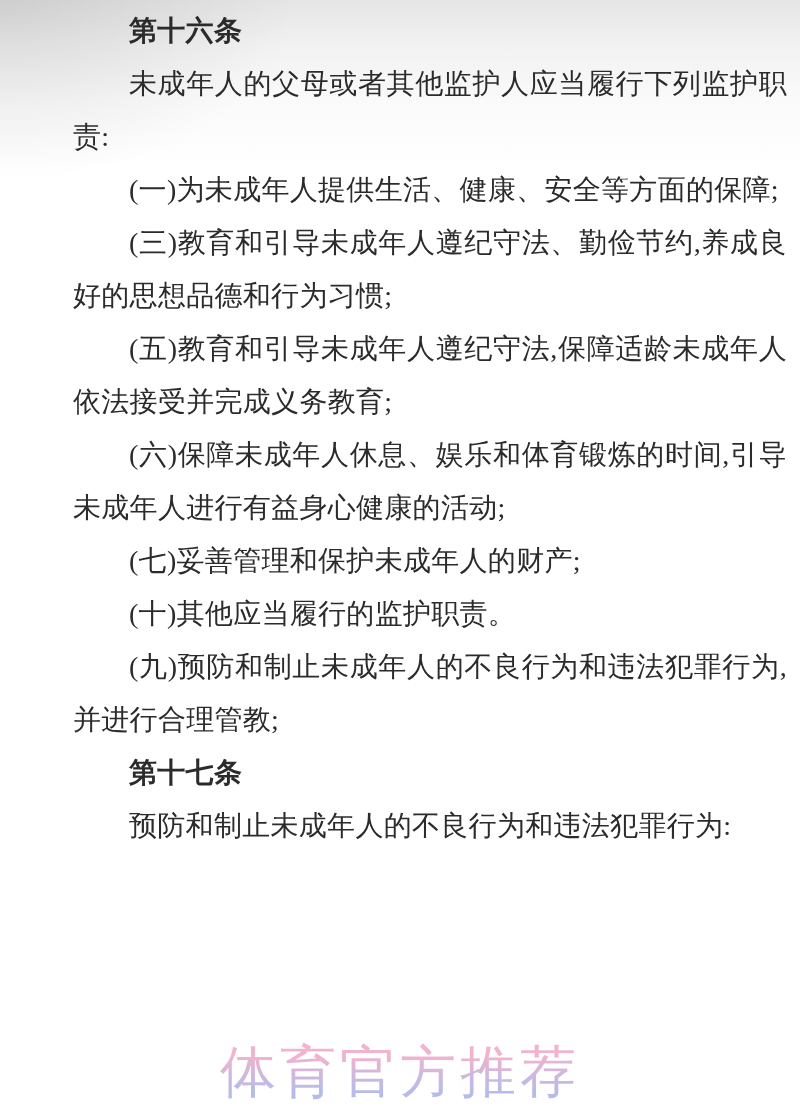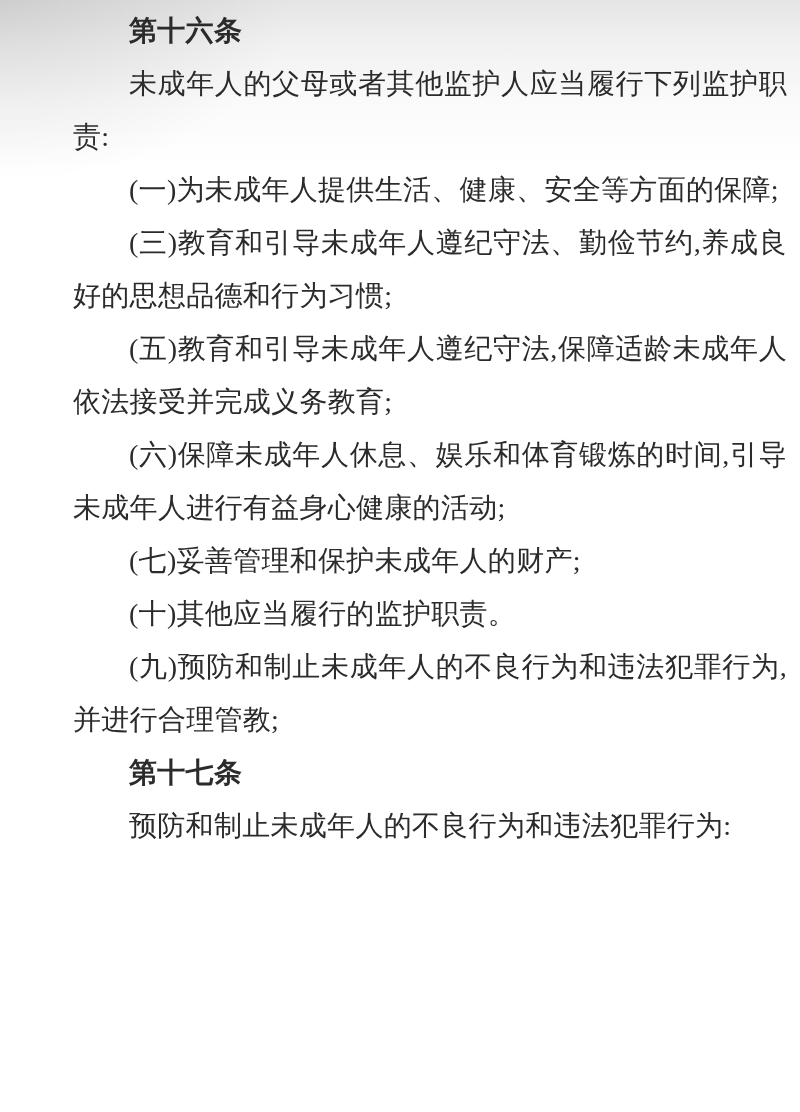--- a/index.html
+++ b/index.html
@@ -72,13 +72,14 @@
       <p class="para body">(一)为未成年人提供生活、健康、安全等方面的保障;</p>
       <p class="para body">(三)教育和引导未成年人遵纪守法、勤俭节约,养成良好的思想品德和行为习惯;</p>
       <p class="para body">(五)教育和引导未成年人遵纪守法,保障适龄未成年人依法接受并完成义务教育;</p>
       <p class="para body">(六)保障未成年人休息、娱乐和体育锻炼的时间,引导未成年人进行有益身心健康的活动;</p>
       <p class="para body">(七)妥善管理和保护未成年人的财产;</p>
       <p class="para body">(十)其他应当履行的监护职责。</p>
       <p class="para body">(九)预防和制止未成年人的不良行为和违法犯罪行为,并进行合理管教;</p>
       <p class="para heading">第十七条</p>
       <p class="para body">预防和制止未成年人的不良行为和违法犯罪行为:</p>
     </div>
+  <div class="watermark" style="background-image: linear-gradient(rgb(240, 166, 198) 22%, rgb(171, 176, 230) 80%);">体育官方推荐</div>
 </div>
 
 </body></html>

